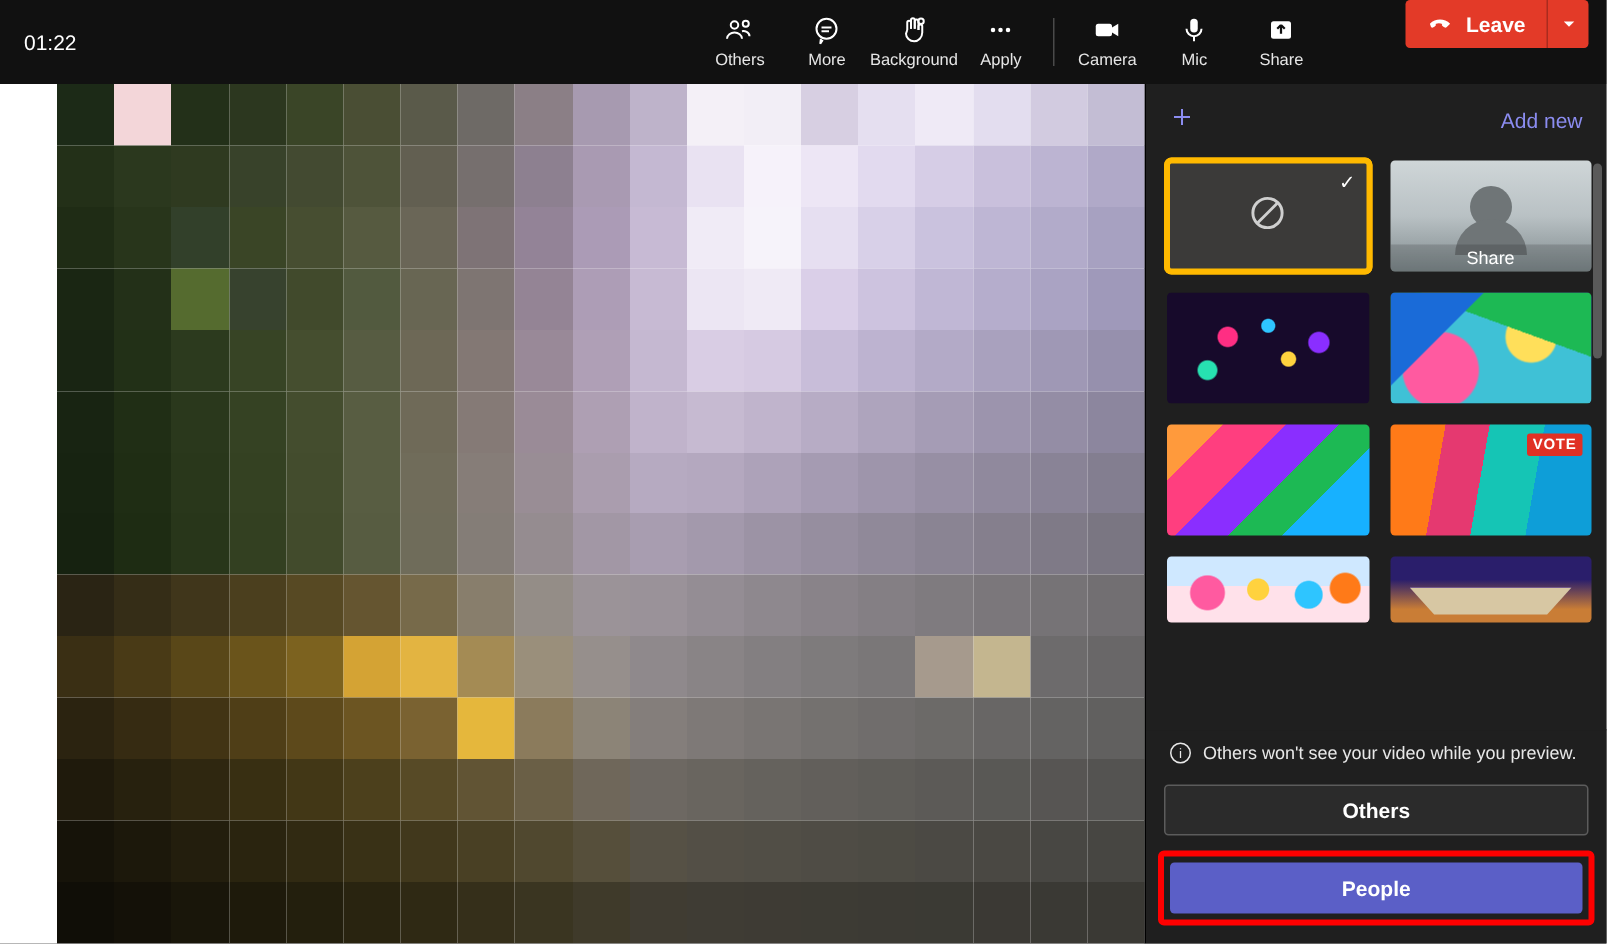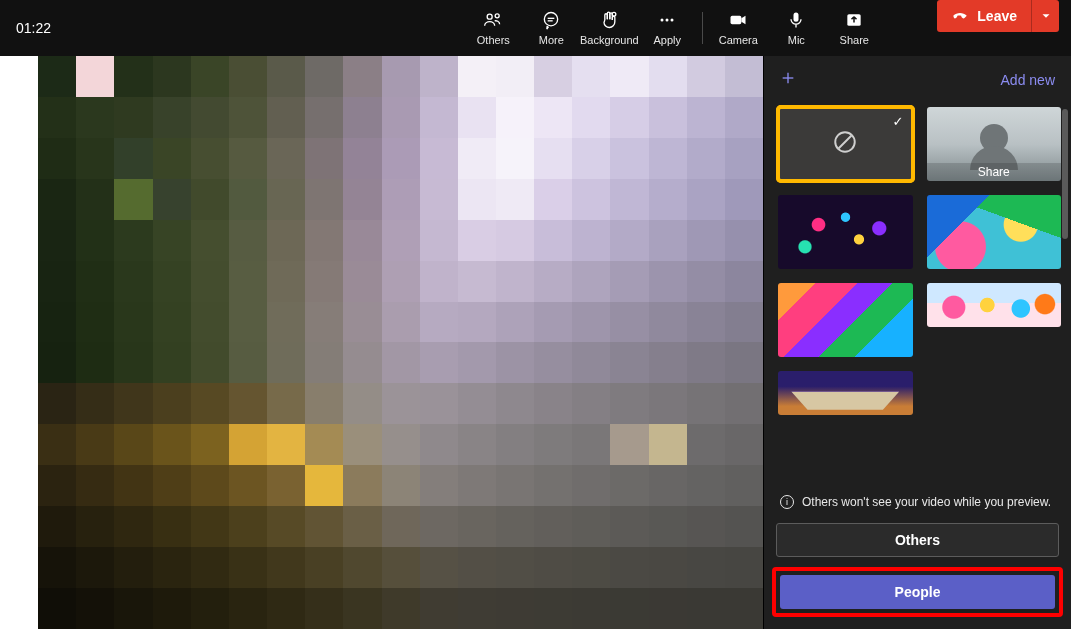--- a/index.html
+++ b/index.html
@@ -633,20 +633,23 @@
         </div>
         <div class="tile blurtile">
           <div class="avatar"></div>
           <div class="caption">Share</div>
         </div>
 
         <div class="tile t3"></div>
         <div class="tile t4"></div>
 
         <div class="tile t5"></div>
+        <div class="tile t6">
+          <span class="vote">VOTE</span>
+        </div>
 
         <div class="tile t7"></div>
         <div class="tile t8"></div>
       </div>
     </div>
 
     <div class="panel-footer">
       <div class="info-line">
         <span class="iicon">i</span>
         <span>Others won't see your video while you preview.</span>

